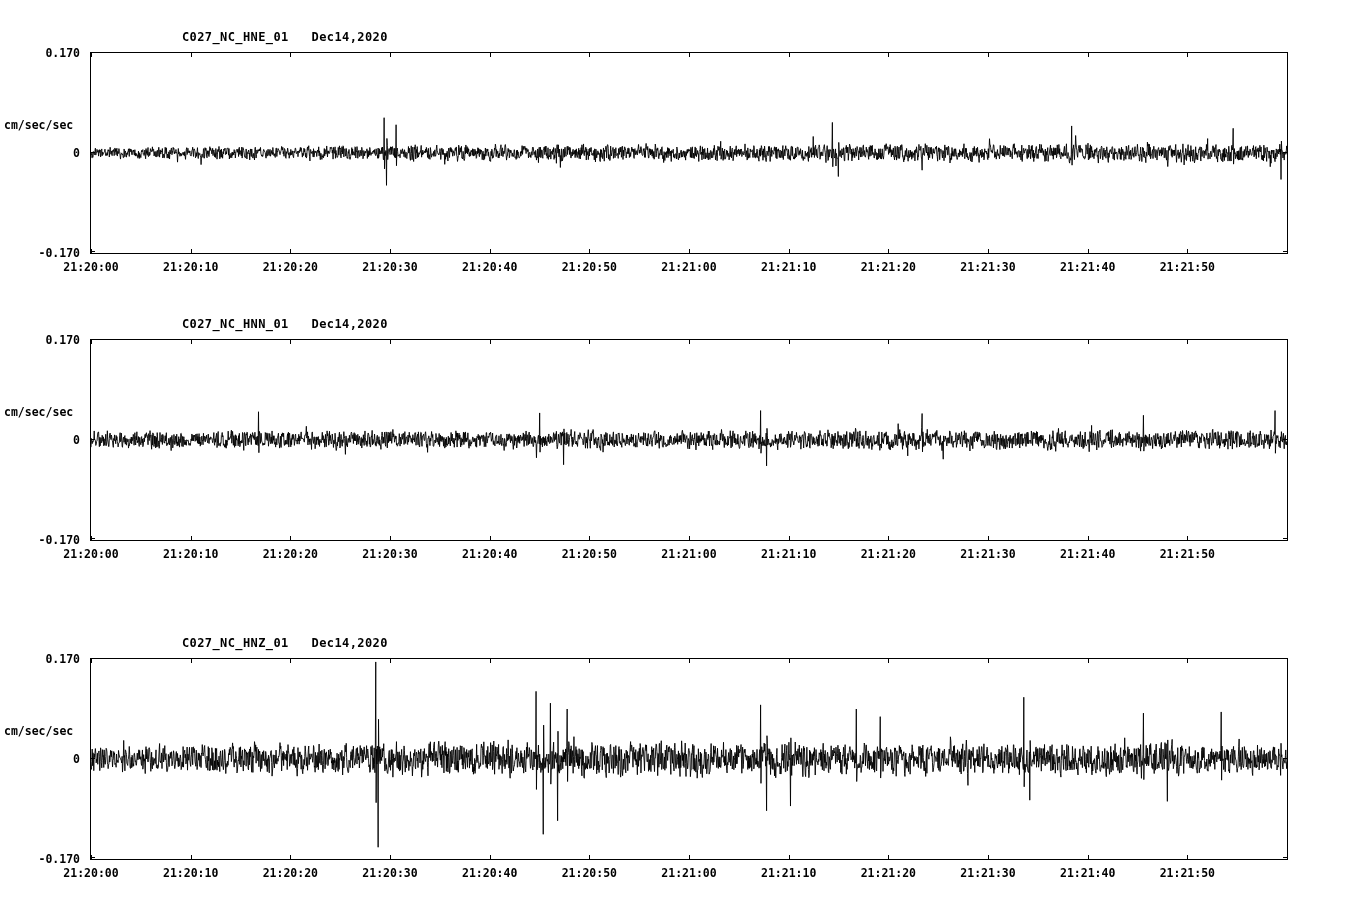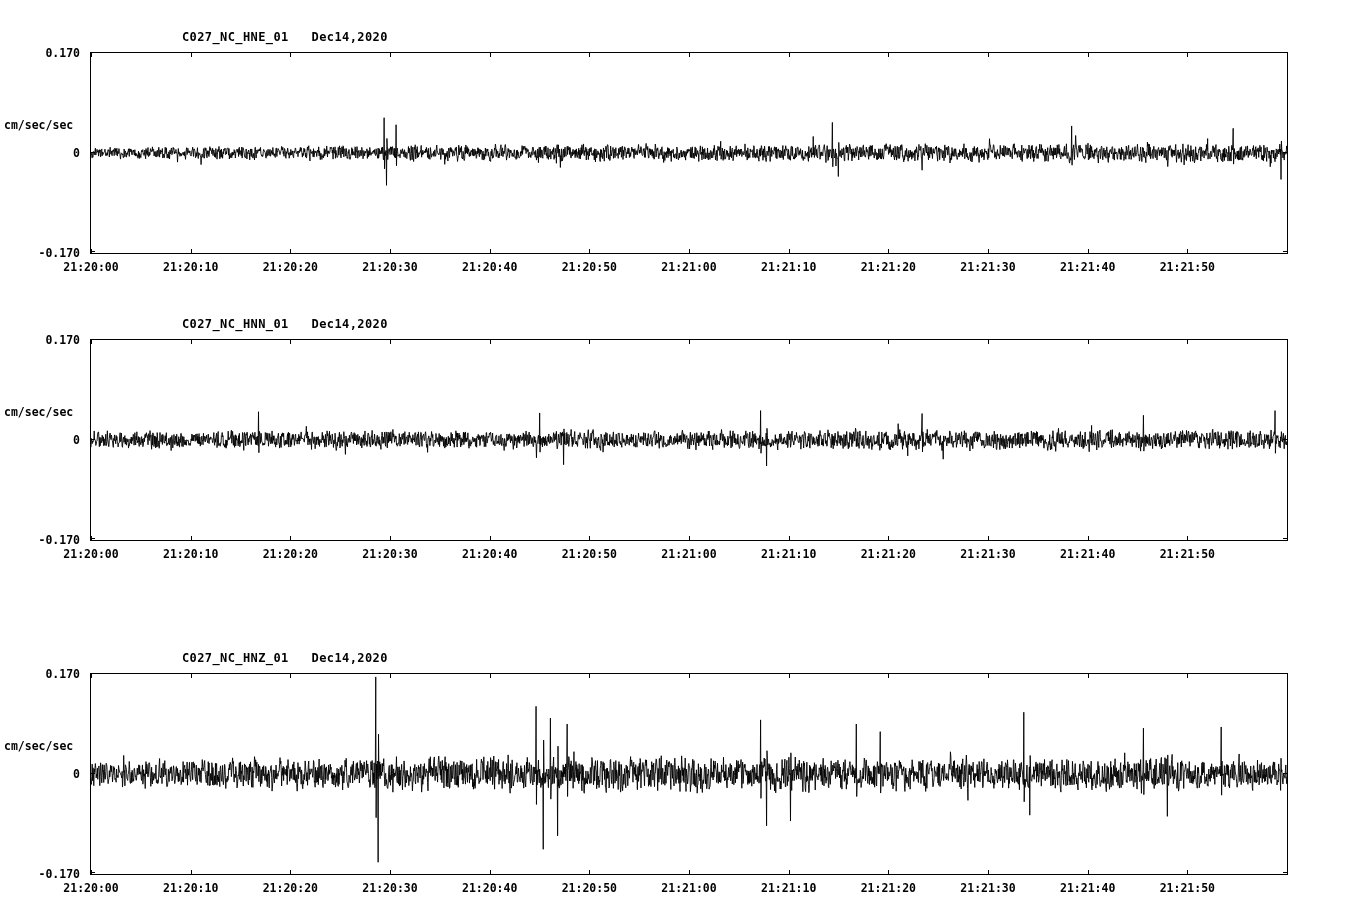--- a/index.html
+++ b/index.html
@@ -20,21 +20,21 @@
     height: 924px;
   }
   .panel {
     position: absolute;
     left: 0;
     width: 1358px;
     height: 300px;
   }
   #panel-0 { top: 0px; }
   #panel-1 { top: 287px; }
-  #panel-2 { top: 621px; }
+  #panel-2 { top: 606px; }
 
   .plot-frame {
     position: absolute;
     left: 90px;
     top: 52px;
     width: 1198px;
     height: 202px;
     border: 1px solid #000000;
     box-sizing: border-box;
     overflow: hidden;

